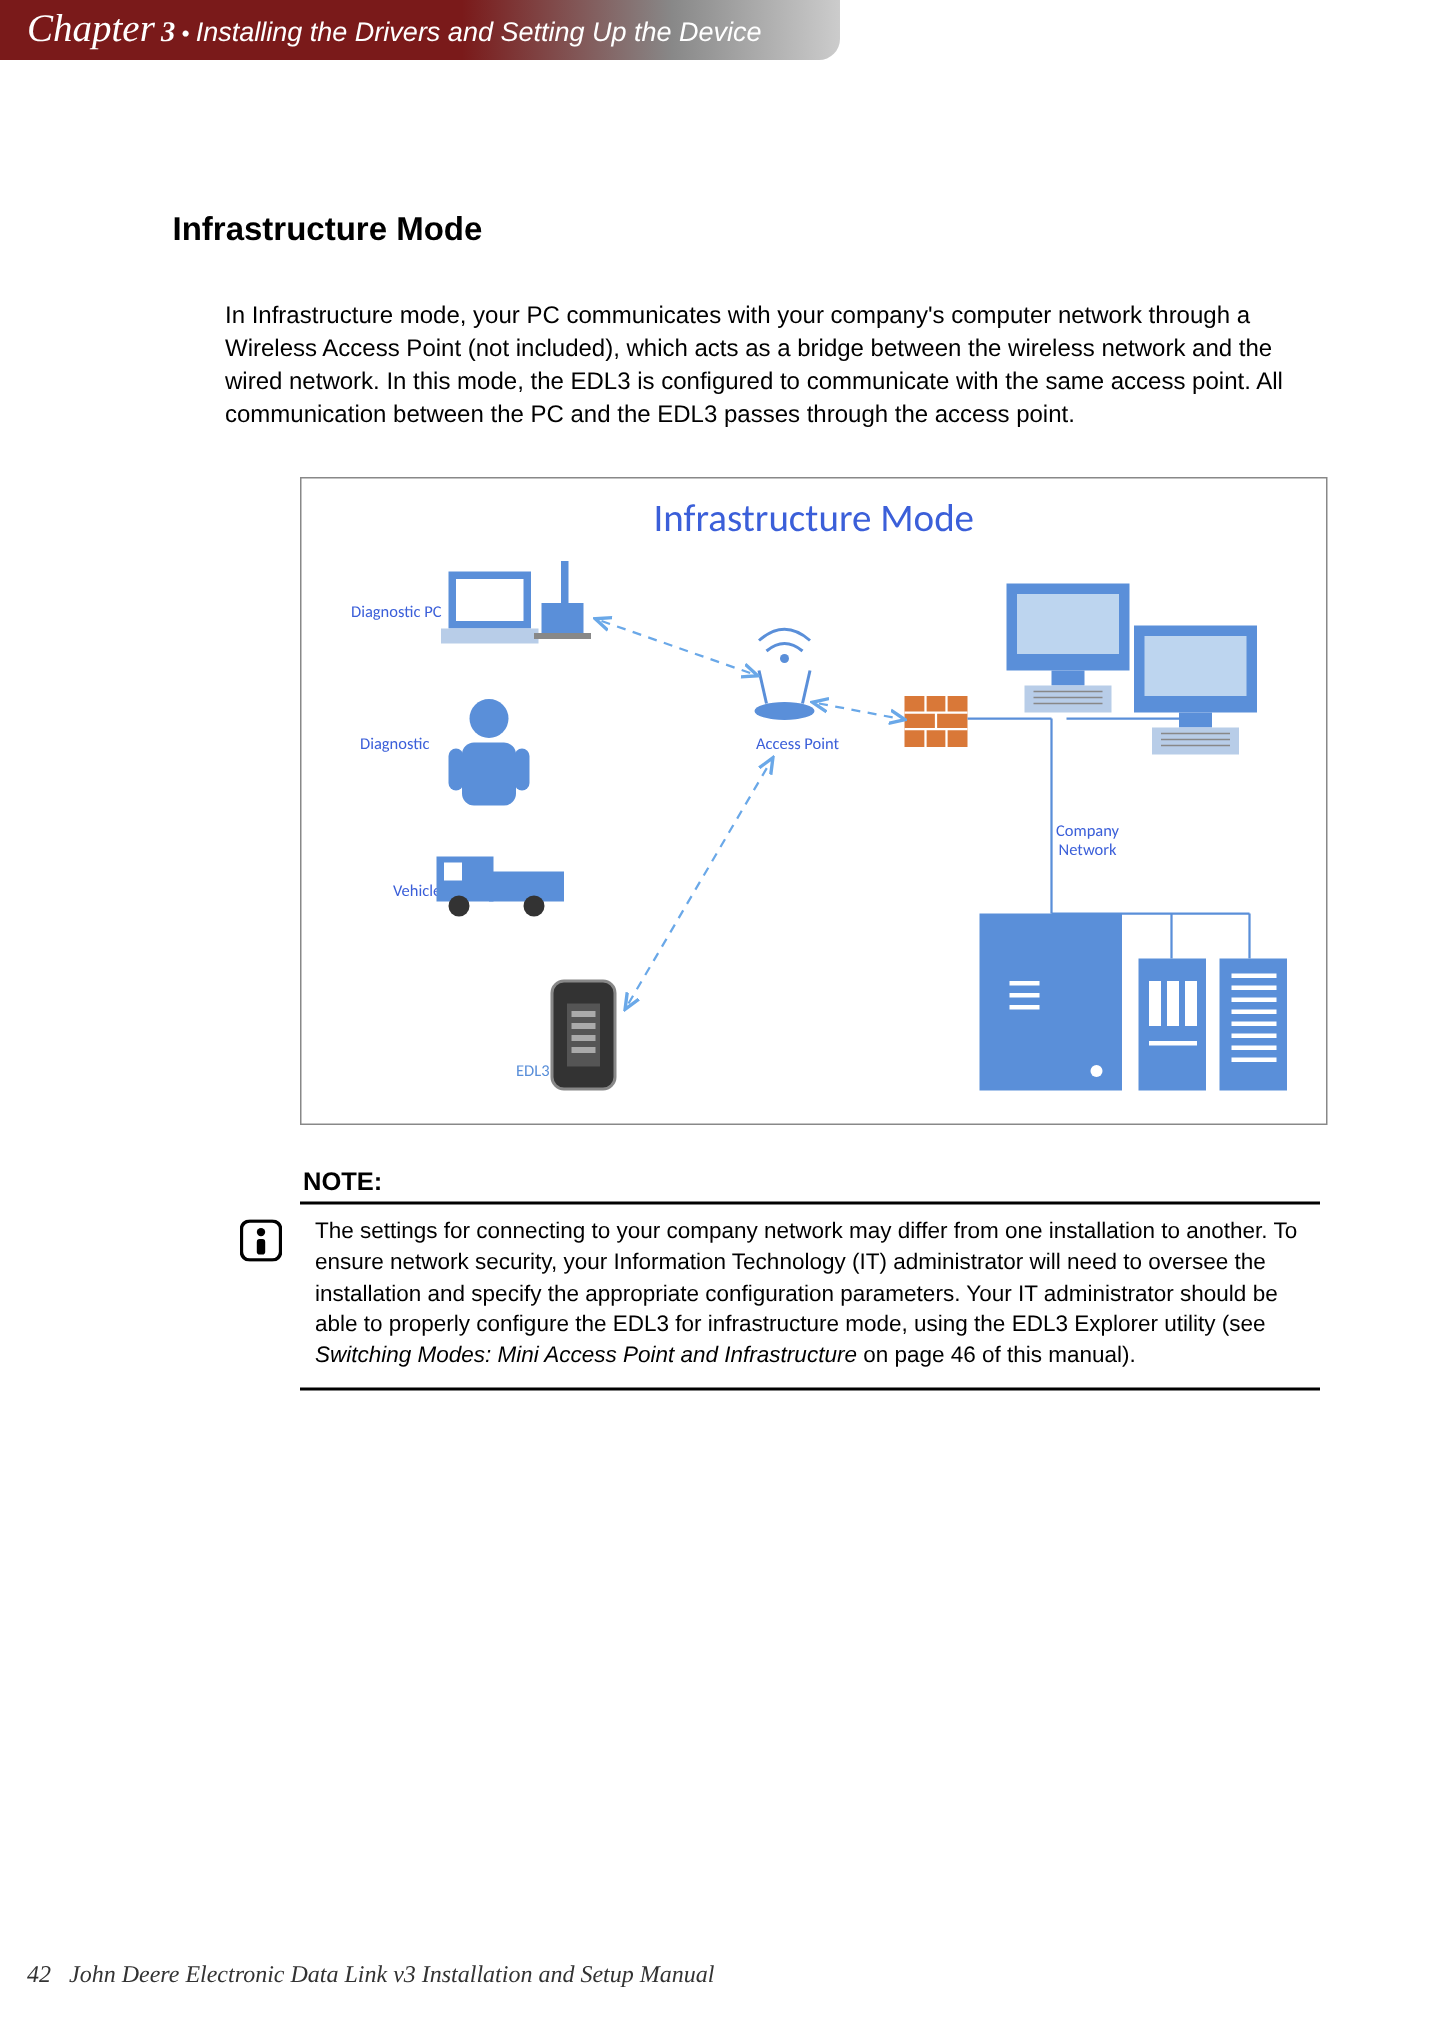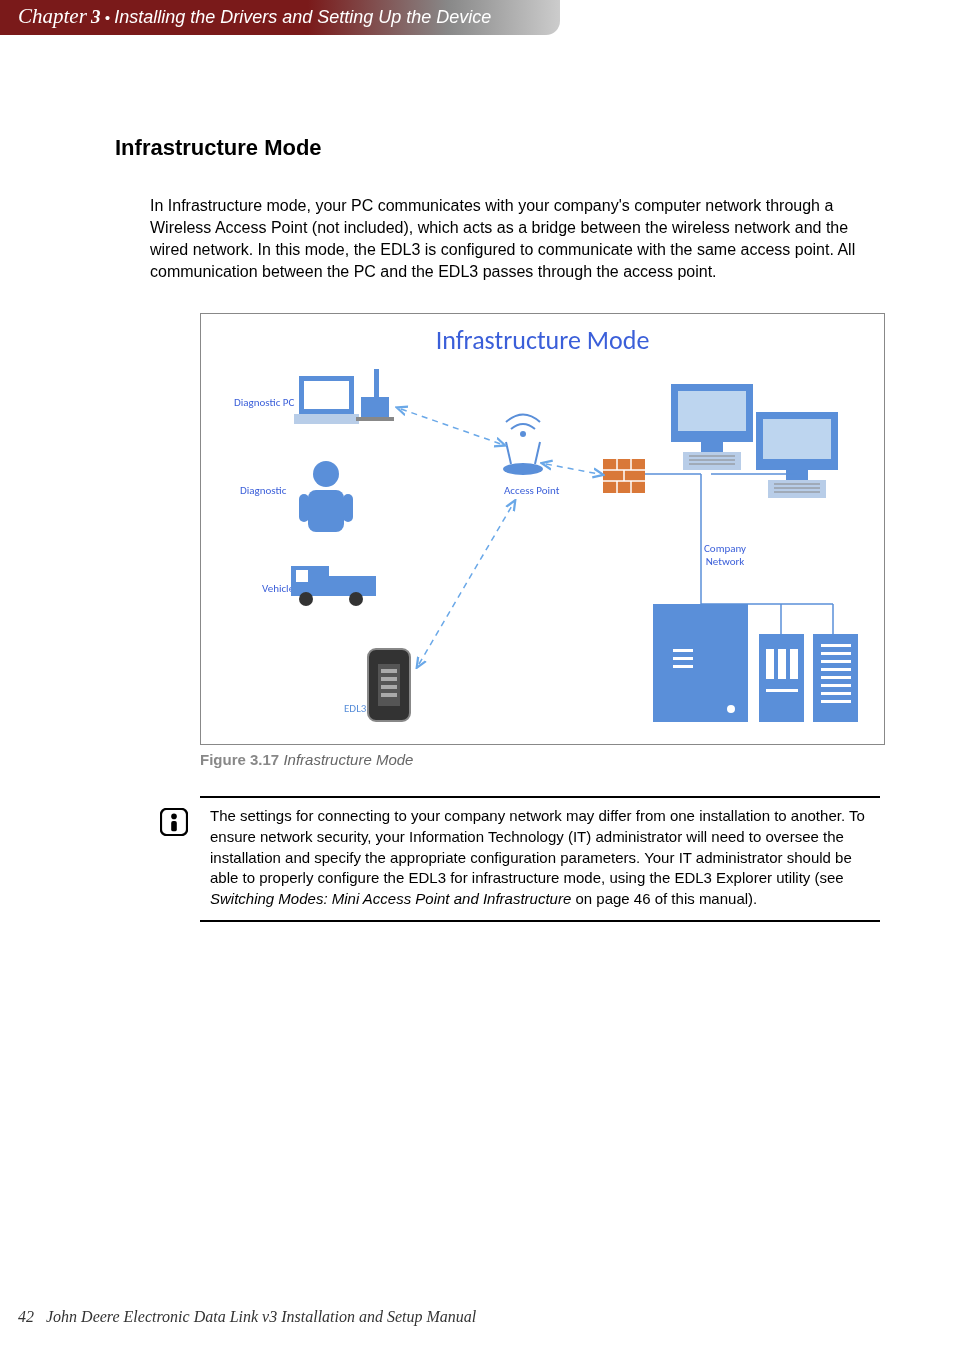--- a/index.html
+++ b/index.html
@@ -18,21 +18,21 @@
       display: inline-block;
       border-radius: 0 0 14px 0;
       font-size: 15px;
       font-style: italic;
       margin-left: 0;
       width: 560px;
     }
     .chapter-tab .ch {
       font-family: Georgia, 'Times New Roman', serif;
       font-style: italic;
-      font-size: 21px;
+      font-size: 26px;
     }
     .chapter-tab .num {
       font-family: Georgia, 'Times New Roman', serif;
       font-style: italic;
       font-size: 19px;
       font-weight: bold;
     }
     .chapter-tab .title {
       font-style: italic;
       font-size: 18px;
@@ -296,27 +296,24 @@
         <line x1="218" y1="350" x2="312" y2="190" stroke="#6aa8e8" stroke-width="1.5" stroke-dasharray="6,5" marker-start="url(#arrowL)" marker-end="url(#arrowR)"></line>
 
         <line x1="444" y1="160" x2="500" y2="160" stroke="#5a8fd9" stroke-width="1.5"></line>
         <line x1="500" y1="160" x2="500" y2="290" stroke="#5a8fd9" stroke-width="1.5"></line>
         <line x1="510" y1="160" x2="596" y2="160" stroke="#5a8fd9" stroke-width="1.5"></line>
         <line x1="580" y1="290" x2="580" y2="320" stroke="#5a8fd9" stroke-width="1.5"></line>
         <line x1="632" y1="290" x2="632" y2="320" stroke="#5a8fd9" stroke-width="1.5"></line>
         <line x1="500" y1="290" x2="632" y2="290" stroke="#5a8fd9" stroke-width="1.5"></line>
       </svg>
     </div>
-    <div class="figure-caption">
-      <span class="fignum">Figure 3.17</span>
-      <span class="figtitle">Infrastructure Mode</span>
-    </div>
   </div>
 
   <div class="note-block">
+    <div class="note-label">NOTE:</div>
     <div class="note-line"></div>
     <div class="note-content-wrap">
       <div class="note-icon">
         <svg viewBox="0 0 30 30">
           <rect x="1" y="1" width="28" height="28" rx="6" fill="none" stroke="#000" stroke-width="2.5"></rect>
           <circle cx="15" cy="9" r="3" fill="#000"></circle>
           <rect x="12" y="14" width="6" height="11" rx="2" fill="#000"></rect>
         </svg>
       </div>
       <div class="note-text">

